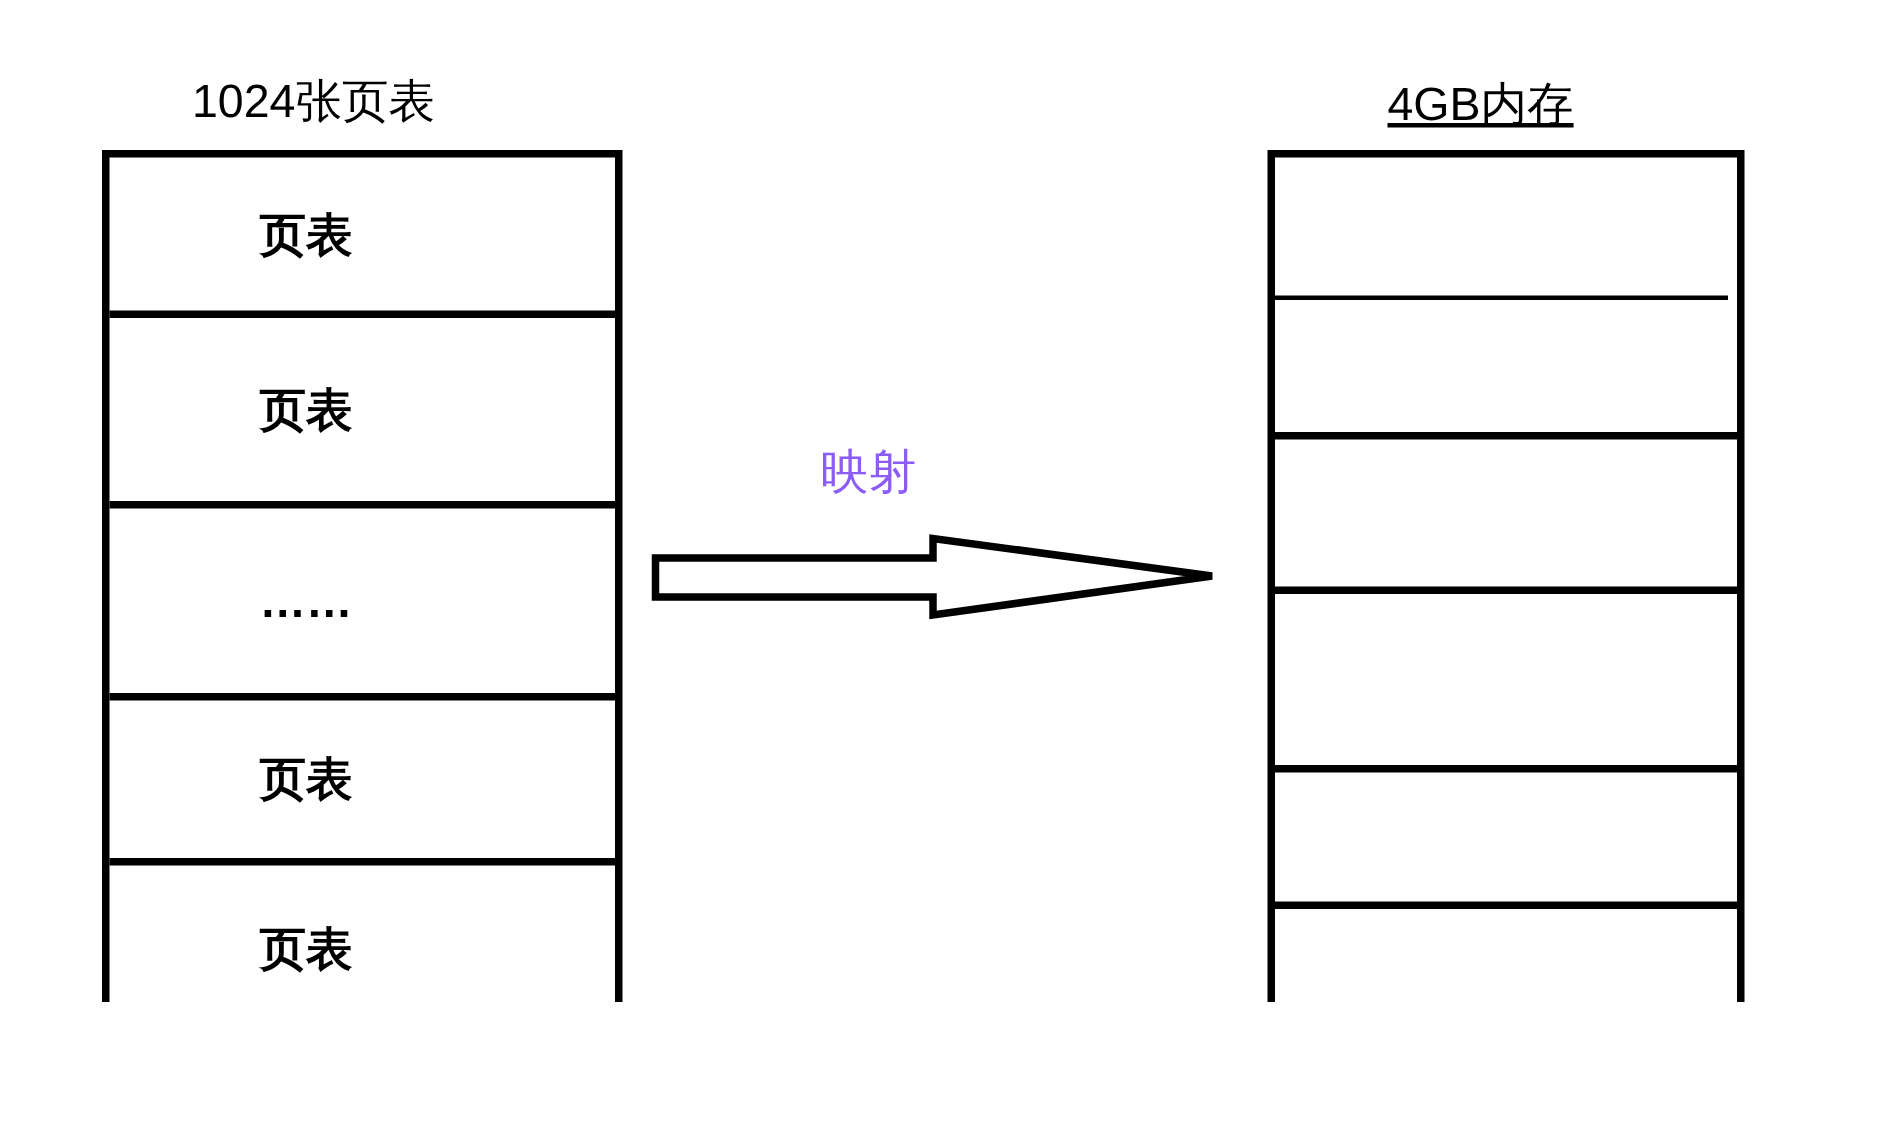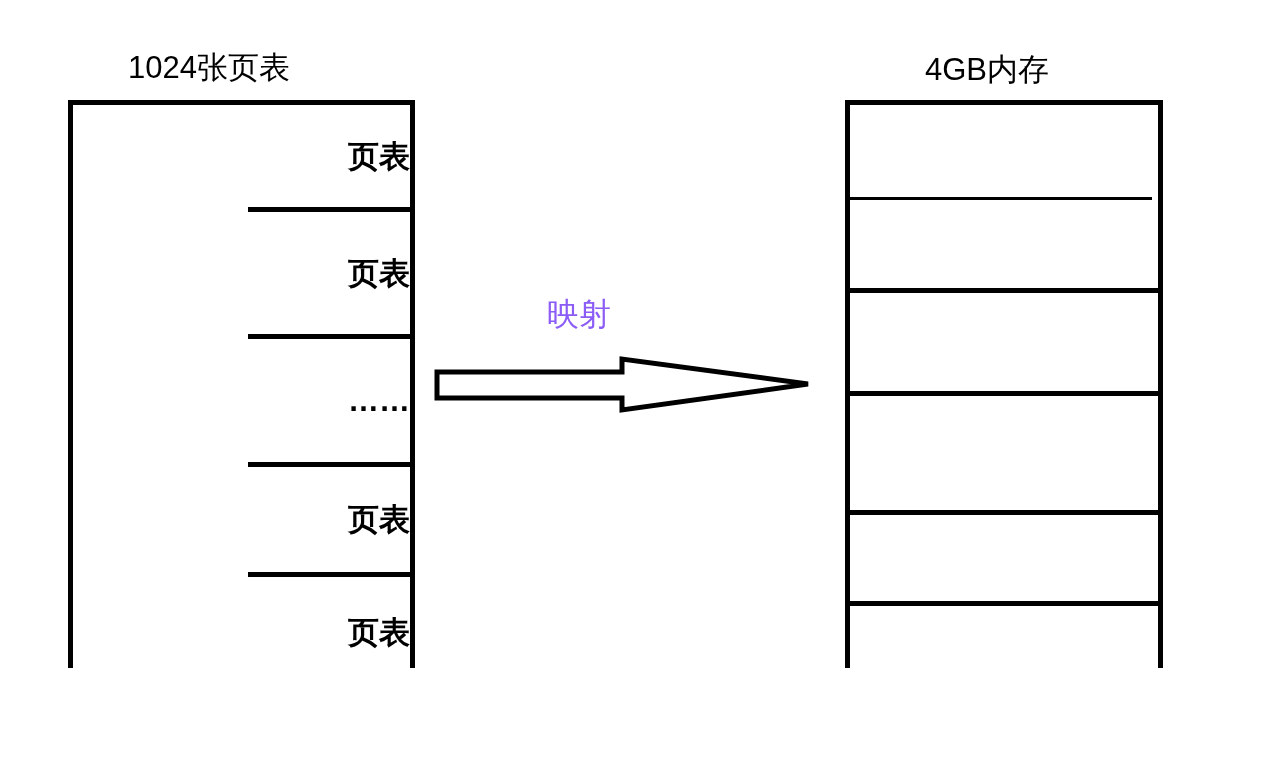--- a/index.html
+++ b/index.html
@@ -18,30 +18,29 @@
   }
   .title {
     position: absolute;
     font-size: 31px;
     font-weight: 400;
     color: #000000;
     white-space: nowrap;
     line-height: 1;
   }
   .left-title  { left: 128px; top: 52px; }
-  .right-title { left: 925px; top: 54px; }
+  .right-title { left: 925px; top: 54px; text-decoration: underline; }
 
   .box {
     position: absolute;
     border: 5px solid #000000;
     background: #ffffff;
     box-sizing: border-box;
     display: flex;
     flex-direction: column;
-    align-items: flex-end;
   }
   .left-box  { left: 68px;  top: 100px; width: 347px; height: 593px; }
   .right-box { left: 845px; top: 100px; width: 318px; height: 605px; }
 
   .row {
     position: relative;
     display: flex;
     align-items: center;
     box-sizing: border-box;
     flex: 0 0 auto;

